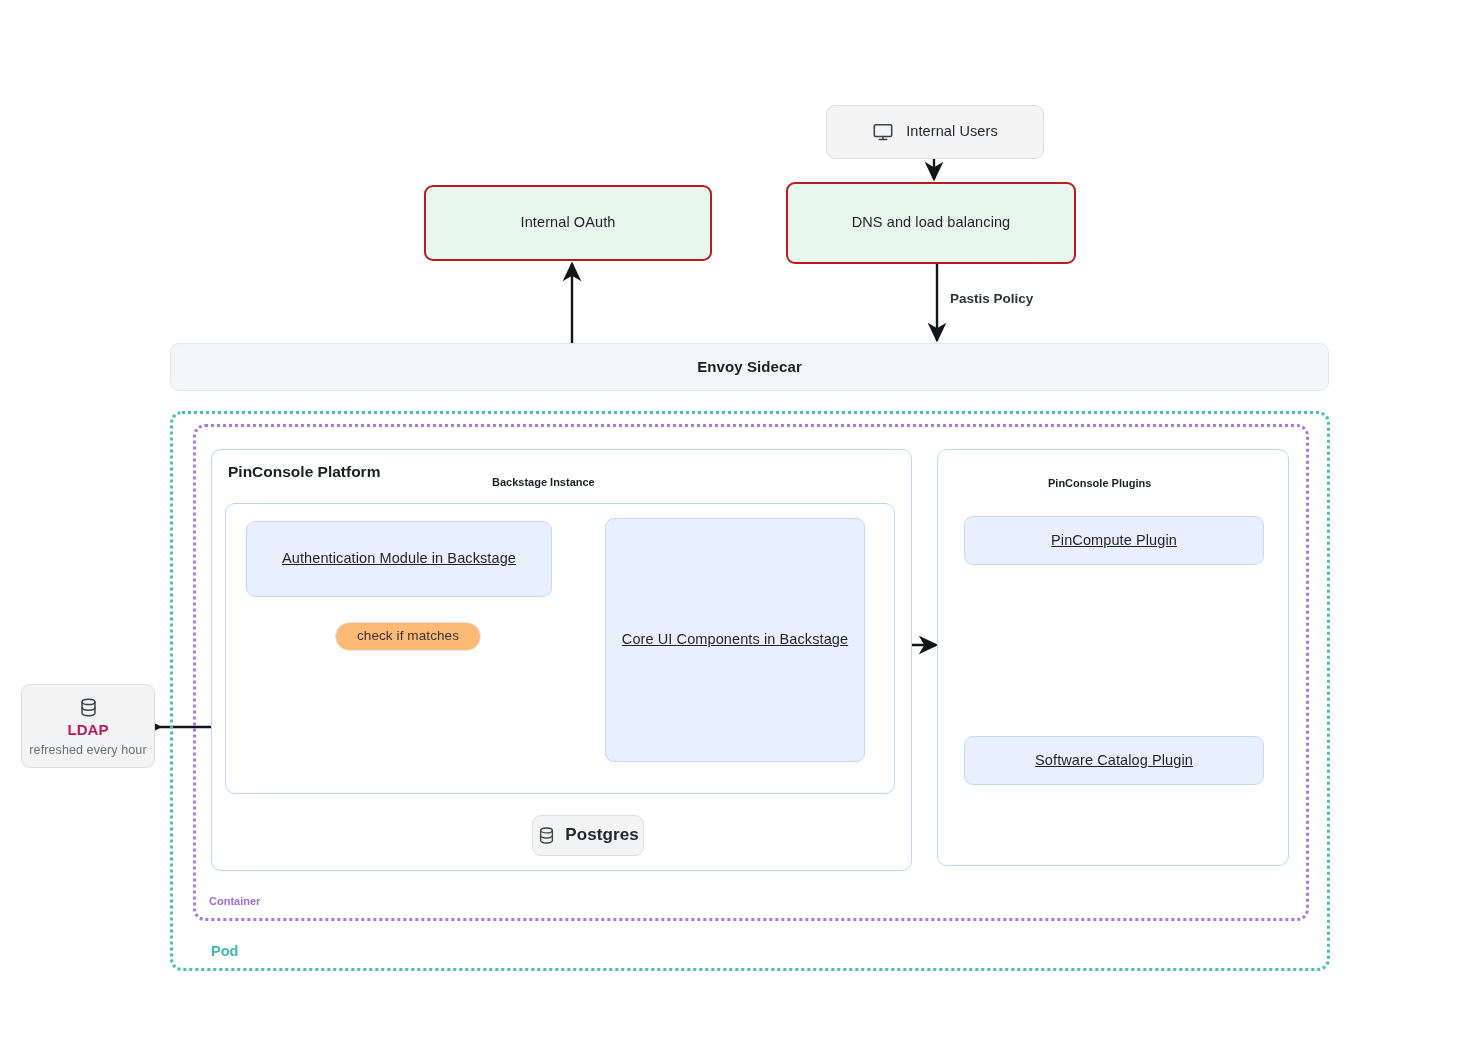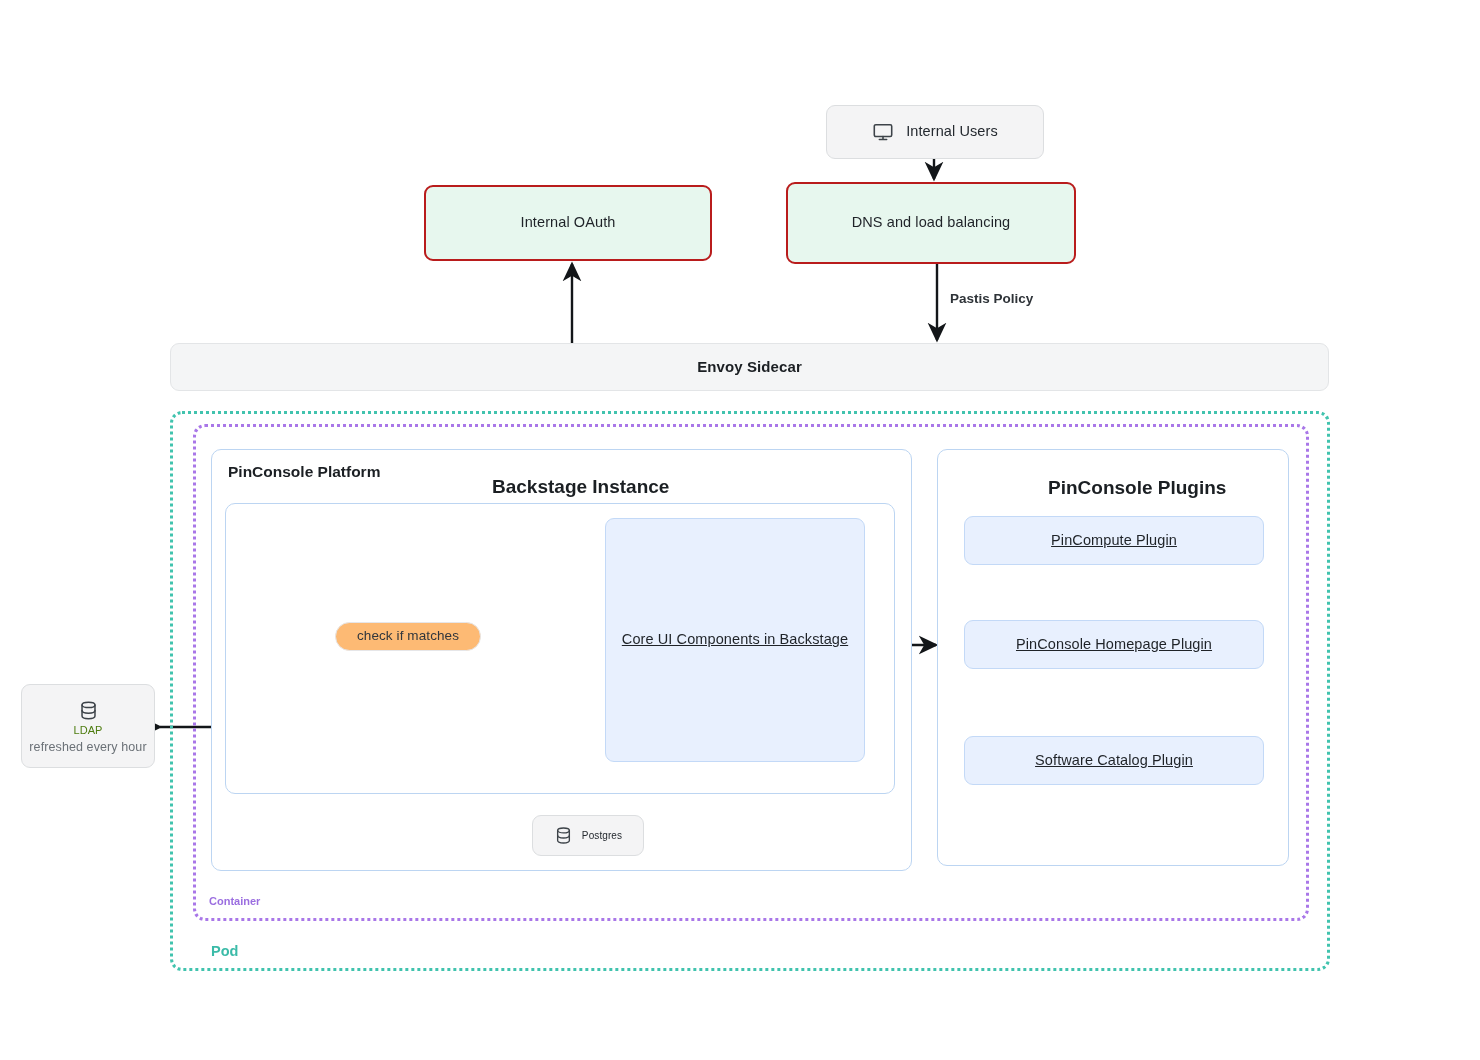--- a/index.html
+++ b/index.html
@@ -85,36 +85,36 @@
   .pod-box   { border: 3px dotted #41c3ae; }
   .cont-box  { border: 3px dotted #a977e8; }
 
   .grp-title {
     position: absolute;
     font-weight: bold;
     font-size: 15.5px;
     color: #1b1f23;
     white-space: nowrap;
   }
-  .grp-title.sm { font-size: 19px; }
+  .grp-title.sm { font-size: 11px; }
   .cont-label { color: #9b6ee0; font-weight: bold; font-size: 11px; position:absolute; }
   .pod-label  { color: #3bbba8; font-weight: bold; font-size: 14.5px; position:absolute; }
 
   .edge-label {
     position: absolute;
     font-weight: bold;
     font-size: 13.5px;
     color: #2e3338;
     white-space: nowrap;
   }
 
   .icon-row { display: flex; align-items: center; justify-content: center; gap: 12px; }
   .stack-node { flex-direction: column; gap: 2px; }
   .node-sub { font-size: 12.5px; color: #6b7177; }
-  .node-strong { font-weight: normal; font-size: 11px; color: #4d7c0f; }
+  .node-strong { font-weight: bold; font-size: 15px; color: #be185d; }
 
   svg.wires { position: absolute; inset: 0; width: 1480px; height: 1060px; pointer-events: none; }
 </style>
 </head>
 <body>
 
 <div id="canvas">
 
   <svg class="wires" viewBox="0 0 1480 1060">
     <defs>
@@ -176,51 +176,51 @@
 
   <div class="dotted-box cont-box" style="left:193px; top:424px; width:1116px; height:497px;"></div>
   <div class="cont-label" style="left:209px; top:895px;">Container</div>
 
   <div class="plain-box" style="left:211px; top:449px; width:701px; height:422px;"></div>
   <div class="grp-title" style="left:228px; top:463px;">PinConsole Platform</div>
 
   <div class="grp-title sm" style="left:492px; top:476px;">Backstage Instance</div>
   <div class="plain-box" style="left:225px; top:503px; width:670px; height:291px;"></div>
 
+  <div class="node blue-node" style="left:246px; top:521px; width:306px; height:76px;">
+    <span>Authentication Module in Backstage</span>
+  </div>
 
   <div class="node gray-pill" style="left:335px; top:622px; width:146px; height:29px;">
     <span>check if matches</span>
   </div>
 
 
   <div class="node blue-node" style="left:605px; top:518px; width:260px; height:244px;">
     <span>Core UI Components in Backstage</span>
   </div>
 
   <div class="node gray-node" style="left:532px; top:815px; width:112px; height:41px;">
     <span class="icon-row" style="gap:9px;">
       <span style="display:inline-flex;">
         <svg width="19" height="19" viewBox="0 0 24 24" fill="none" stroke="#3d4349" stroke-width="1.7" stroke-linecap="round" stroke-linejoin="round">
           <ellipse cx="12" cy="5.6" rx="7.4" ry="3.1"></ellipse>
           <path d="M4.6 5.6 V18.4 C4.6 20.1 7.9 21.5 12 21.5 C16.1 21.5 19.4 20.1 19.4 18.4 V5.6"></path>
           <path d="M4.6 12 C4.6 13.7 7.9 15.1 12 15.1 C16.1 15.1 19.4 13.7 19.4 12"></path>
         </svg>
       </span>
-      <span style="font-size:10px;">Postgres</span>
+      <span style="font-size:17px;font-weight:bold;">Postgres</span>
     </span>
   </div>
 
   <div class="plain-box" style="left:937px; top:449px; width:352px; height:417px;"></div>
   <div class="grp-title sm" style="left:1048px; top:477px;">PinConsole Plugins</div>
 
   <div class="node blue-node" style="left:964px; top:516px; width:300px; height:49px;">
     <span>PinCompute Plugin</span>
-  </div>
-  <div class="node blue-node" style="left:964px; top:620px; width:300px; height:49px;">
-    <span>PinConsole Homepage Plugin</span>
   </div>
   <div class="node blue-node" style="left:964px; top:736px; width:300px; height:49px;">
     <span>Software Catalog Plugin</span>
   </div>
 
   <div class="node gray-node stack-node" style="left:21px; top:684px; width:134px; height:84px; padding-top:4px;">
     <span style="display:inline-flex;">
       <svg width="21" height="21" viewBox="0 0 24 24" fill="none" stroke="#3d4349" stroke-width="1.7" stroke-linecap="round" stroke-linejoin="round">
         <ellipse cx="12" cy="5.6" rx="7.4" ry="3.1"></ellipse>
         <path d="M4.6 5.6 V18.4 C4.6 20.1 7.9 21.5 12 21.5 C16.1 21.5 19.4 20.1 19.4 18.4 V5.6"></path>

